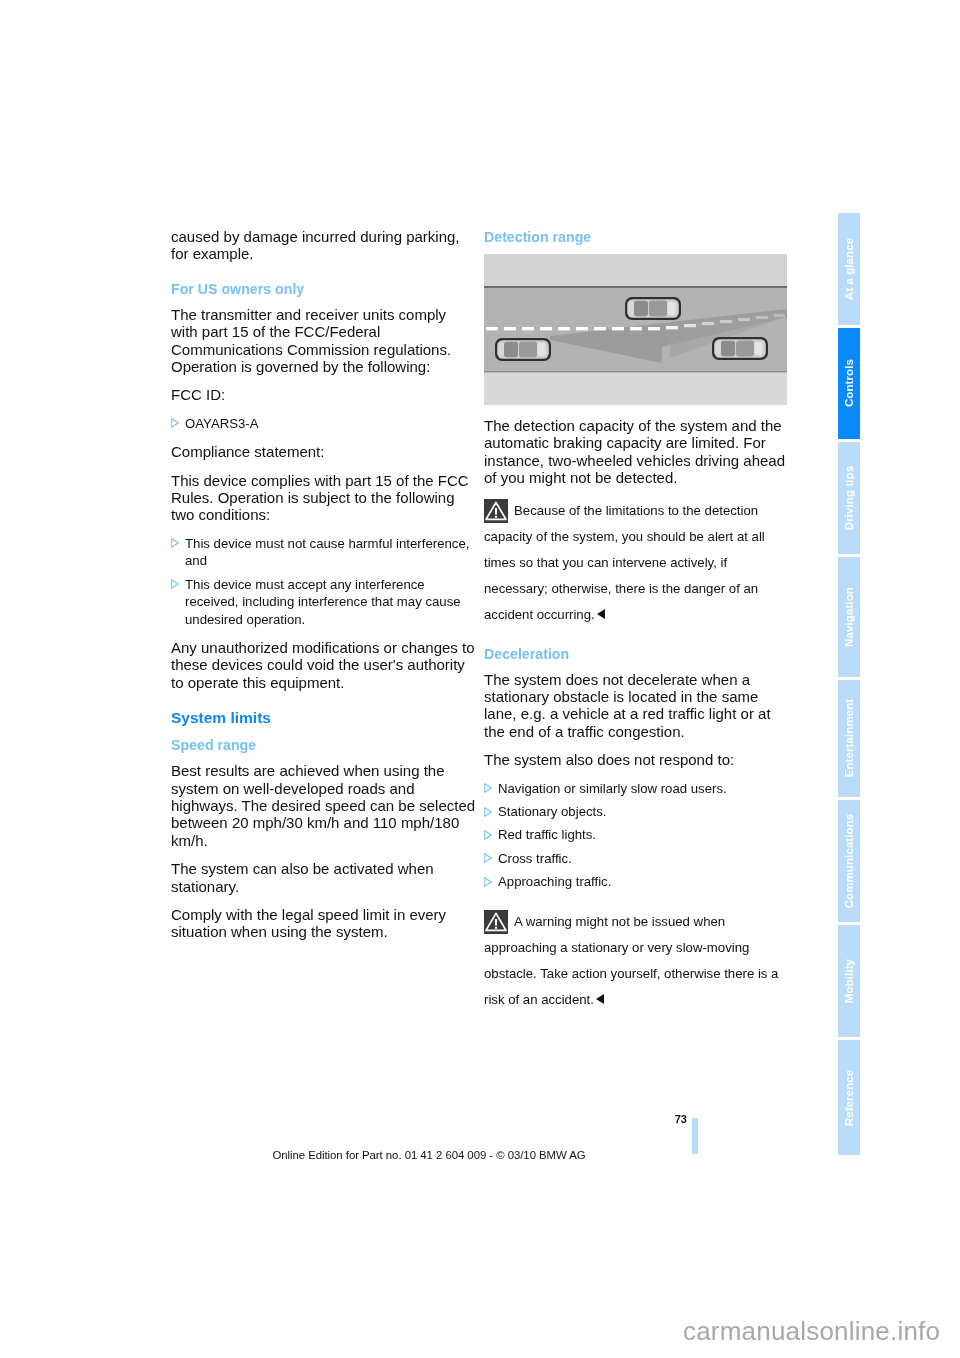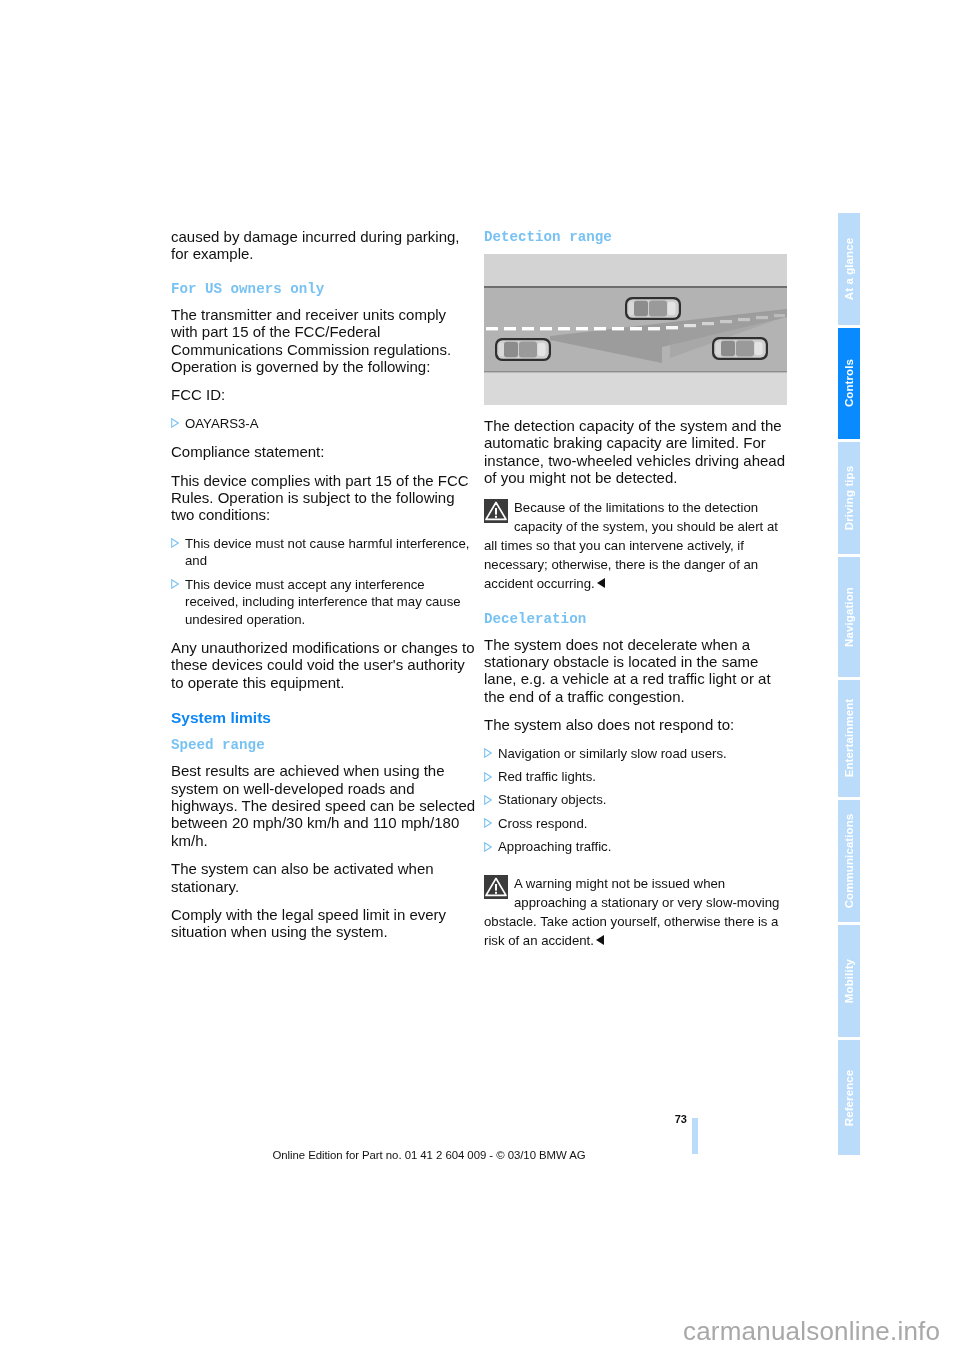--- a/index.html
+++ b/index.html
@@ -83,21 +83,20 @@
     line-height: 19px;
     font-weight: bold;
     color: #0d86f5;
   }
   h3.h-minor {
     margin: 17px 0 8px 0;
     font-size: 14.2px;
     line-height: 18px;
     font-weight: bold;
     color: #78c2f3;
-    font-family: Liberation Mono, monospace;
   }
   h3.h-minor.first { margin-top: 14px; }
   h3.h-minor.nogap { margin-top: 4px; }
 
   
   ul.bullets {
     list-style: none;
     margin: 0 0 11px 0;
     padding: 0;
   }
@@ -122,21 +121,21 @@
   .tri.hollow {
     border: none;
     width: 8px; height: 10px;
   }
   .tri.hollow svg { display: block; }
 
   
   .note {
     margin: 0 0 11px 0;
     font-size: 13.2px;
-    line-height: 19px;
+    line-height: 26px;
     color: #111111;
   }
   .warn-icon {
     float: left;
     width: 24px;
     height: 24px;
     margin: 1px 6px 0 0;
     background: #3b3b3b;
     display: block;
   }
@@ -393,37 +392,37 @@
             </svg>
         </span>
         <span>Navigation or similarly slow road users.</span>
       </li>
       <li>
         <span class="tri hollow">
           <svg width="8" height="10" viewBox="0 0 8 10">
               <path d="M0.7 0.8 L7.2 5 L0.7 9.2 Z" fill="none" stroke="#7cc3f5" stroke-width="1.1"></path>
             </svg>
         </span>
+        <span>Stationary objects.</span>
+      </li>
+      <li>
+        <span class="tri hollow">
+          <svg width="8" height="10" viewBox="0 0 8 10">
+              <path d="M0.7 0.8 L7.2 5 L0.7 9.2 Z" fill="none" stroke="#7cc3f5" stroke-width="1.1"></path>
+            </svg>
+        </span>
         <span>Red traffic lights.</span>
       </li>
       <li>
         <span class="tri hollow">
           <svg width="8" height="10" viewBox="0 0 8 10">
               <path d="M0.7 0.8 L7.2 5 L0.7 9.2 Z" fill="none" stroke="#7cc3f5" stroke-width="1.1"></path>
             </svg>
         </span>
-        <span>Stationary objects.</span>
-      </li>
-      <li>
-        <span class="tri hollow">
-          <svg width="8" height="10" viewBox="0 0 8 10">
-              <path d="M0.7 0.8 L7.2 5 L0.7 9.2 Z" fill="none" stroke="#7cc3f5" stroke-width="1.1"></path>
-            </svg>
-        </span>
-        <span>Cross respond.</span>
+        <span>Cross traffic.</span>
       </li>
       <li>
         <span class="tri hollow">
           <svg width="8" height="10" viewBox="0 0 8 10">
               <path d="M0.7 0.8 L7.2 5 L0.7 9.2 Z" fill="none" stroke="#7cc3f5" stroke-width="1.1"></path>
             </svg>
         </span>
         <span>Approaching traffic.</span>
       </li>
     </ul>

